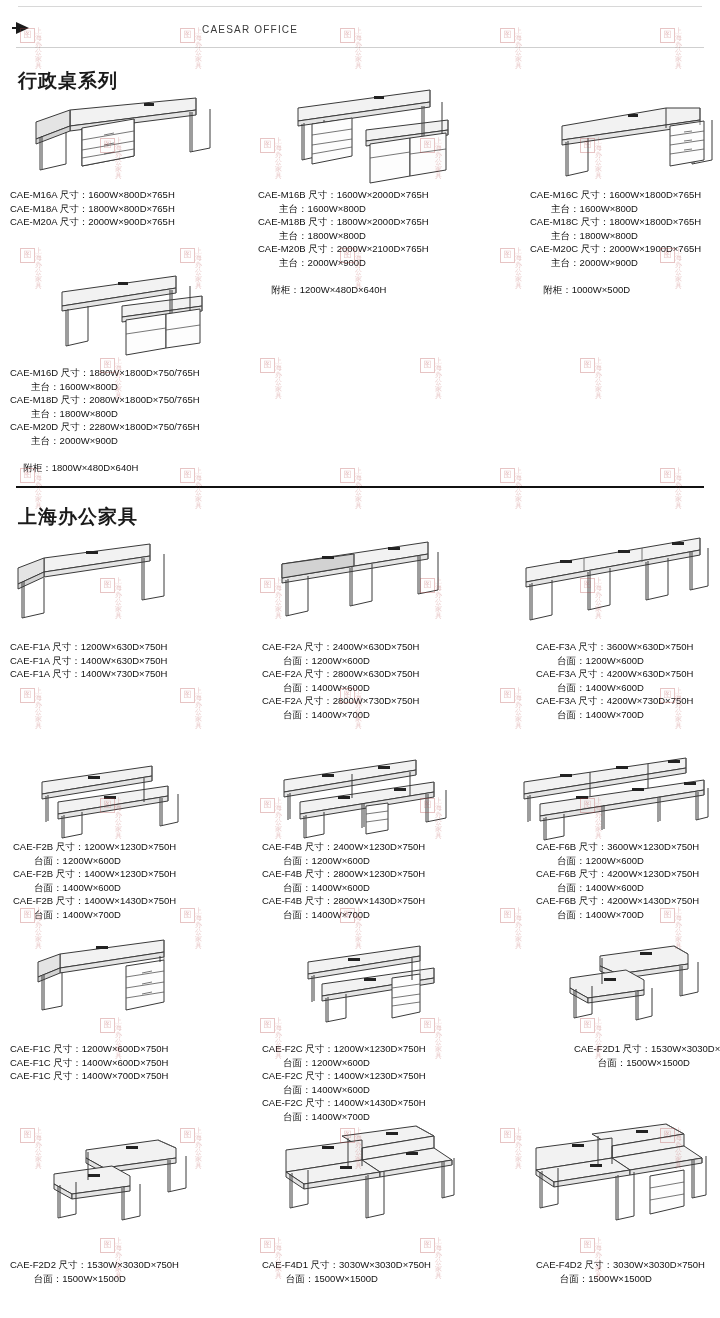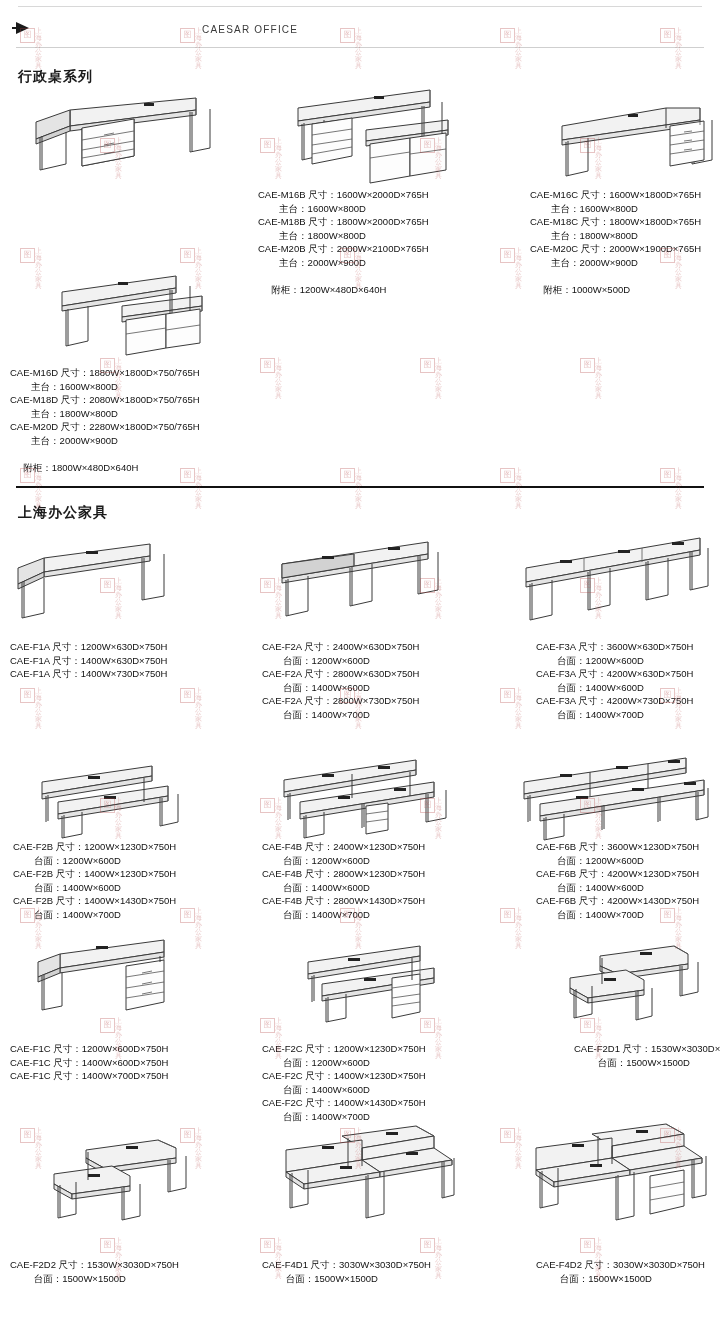--- a/index.html
+++ b/index.html
@@ -36,21 +36,21 @@
   .header .arrow{
     position:absolute;left:16px;top:8px;width:0;height:0;
     border-top:6px solid transparent;border-bottom:6px solid transparent;border-left:13px solid #1a1a1a;
   }
   .header .arrow-tail{position:absolute;left:12px;top:13px;width:6px;height:2px;background:#1a1a1a;}
   .header .title{position:absolute;left:38px;top:2px;font-size:19px;font-weight:bold;letter-spacing:.5px;}
   .header .subtitle{position:absolute;left:202px;top:10px;font-size:10px;letter-spacing:1.2px;color:#3a3a3a;}
   .header .hr{position:absolute;left:16px;right:16px;bottom:0;height:1px;background:#cfcfcf;}
 
   
-  .sec-title{position:absolute;font-size:14px;font-weight:bold;letter-spacing:1px;}
+  .sec-title{position:absolute;font-size:19px;font-weight:bold;letter-spacing:1px;}
   .divider{position:absolute;left:16px;width:688px;height:2px;background:#111;}
 
   
   .spec{position:absolute;font-size:9.5px;line-height:13.6px;color:#111;white-space:pre;}
 
   
   .fig{position:absolute;}
   .fig svg{display:block;}
   .ln0{fill:none;stroke:#3b3b3b;stroke-width:1;}
   .ln1{fill:none;stroke:#555;stroke-width:.8;}
@@ -122,20 +122,23 @@
       <path class="ln0" d="M152,40 L152,80 M154,40 L154,79 M152,80 L172,76 M172,76 L172,36"></path>
       <path class="ln0" d="M126,24 L126,44"></path>
       <polygon class="white-face" points="130,42 164,37 164,76 130,82"></polygon>
       <path class="ln1" d="M130,52 L164,47 M130,61 L164,56 M130,70 L164,65"></path>
       <path class="ln1" d="M144,48 L152,47 M144,57 L152,56 M144,66 L152,65"></path>
       <rect class="hole" x="88" y="30" width="10" height="3"></rect>
       <path class="ln1" d="M160,24 L160,41"></path>
     </svg>
   </div>
 
+  <div class="spec" style="left:10px;top:188px;">CAE-M16A 尺寸：1600W×800D×765H
+CAE-M18A 尺寸：1800W×800D×765H
+CAE-M20A 尺寸：2000W×900D×765H</div>
   <div class="spec" style="left:258px;top:188px;">CAE-M16B 尺寸：1600W×2000D×765H
         主台：1600W×800D
 CAE-M18B 尺寸：1800W×2000D×765H
         主台：1800W×800D
 CAE-M20B 尺寸：2000W×2100D×765H
         主台：2000W×900D
 
      附柜：1200W×480D×640H</div>
   <div class="spec" style="left:530px;top:188px;">CAE-M16C 尺寸：1600W×1800D×765H
         主台：1600W×800D

